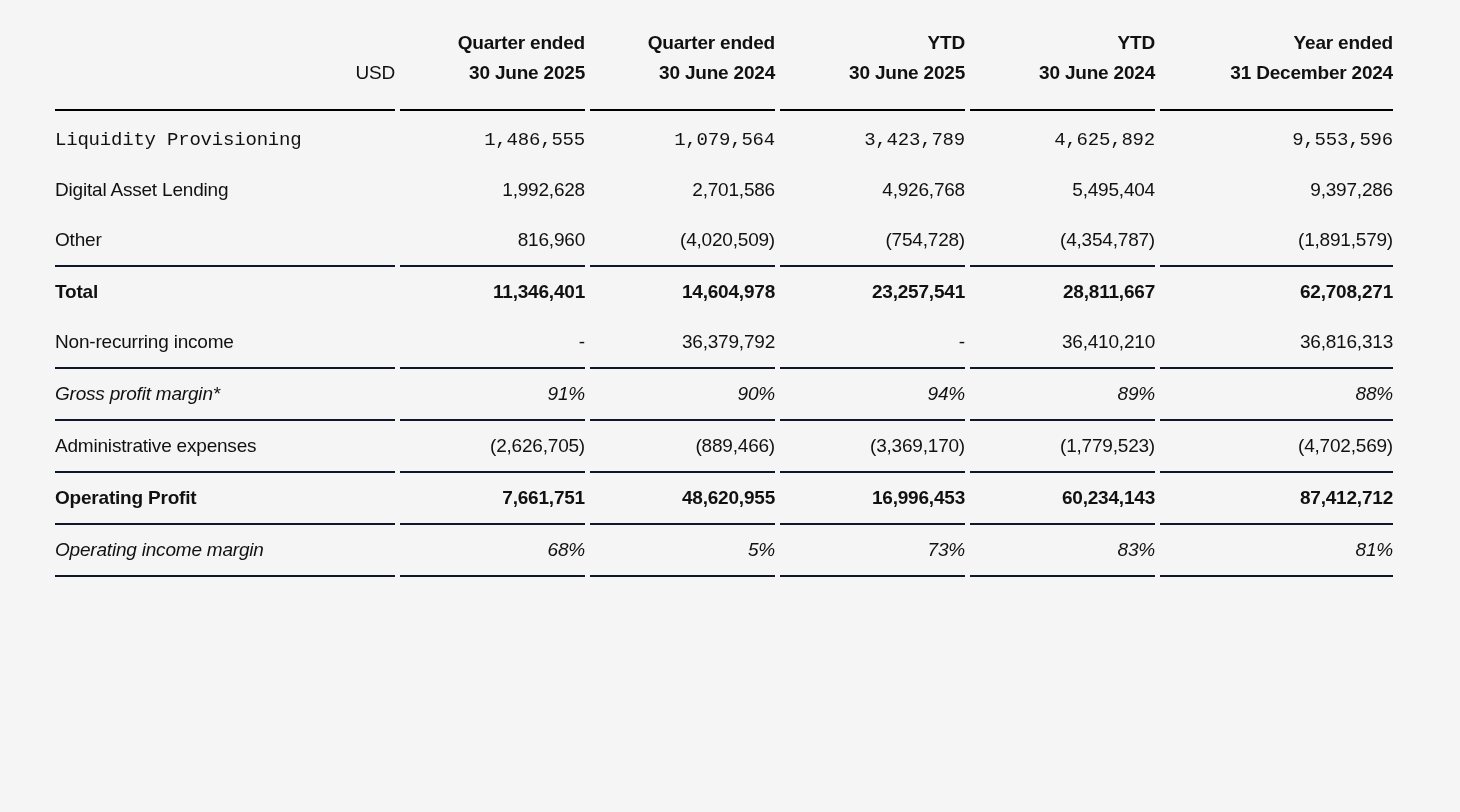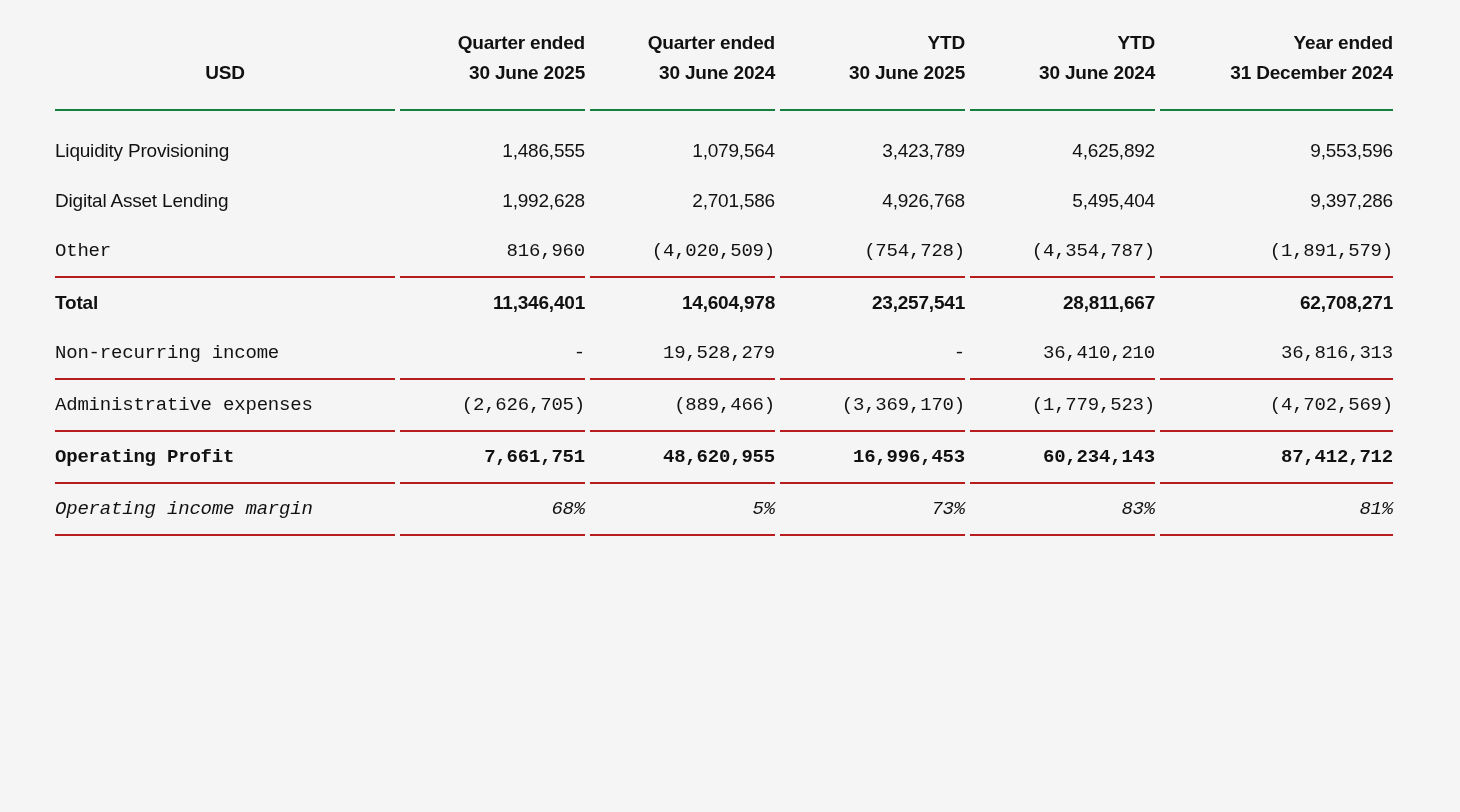--- a/index.html
+++ b/index.html
@@ -25,39 +25,39 @@
   }
   col.c-label { width: 340px; }
   col.c-num   { width: 185px; }
   col.c-last  { width: 233px; }
 
   thead th {
     vertical-align: bottom;
     text-align: right;
     font-weight: 700;
     padding: 0 0 21px 0;
-    border-bottom: 2px solid #15803d;
+    border-bottom: 2px solid #000000;
     line-height: 1.58;
   }
   thead th.label {
-    text-align: center;
-    font-weight: 700;
+    text-align: right;
+    font-weight: 400;
   }
   thead .hline { display: block; }
 
   tbody td {
     padding: 14px 0;
     text-align: right;
     vertical-align: middle;
     white-space: nowrap;
   }
   tbody td.label { text-align: left; }
 
-  tr.first-row td { padding-top: 29px; }
-  tr.rule td { border-bottom: 2px solid #b91c1c; font-family: Liberation Mono, monospace; }
+  tr.first-row td { padding-top: 18px; font-family: Liberation Mono, monospace; }
+  tr.rule td { border-bottom: 2px solid #0f172a; }
   tr.bold td { font-weight: 700; }
   tr.italic td { font-style: italic; }
 </style>
 </head>
 <body>
 
 <table class="fin">
   <colgroup>
     <col class="c-label">
     <col class="c-num">
@@ -122,24 +122,32 @@
       <td class="label">Total</td>
       <td>11,346,401</td>
       <td>14,604,978</td>
       <td>23,257,541</td>
       <td>28,811,667</td>
       <td>62,708,271</td>
     </tr>
     <tr class="rule">
       <td class="label">Non-recurring income</td>
       <td>-</td>
-      <td>19,528,279</td>
+      <td>36,379,792</td>
       <td>-</td>
       <td>36,410,210</td>
       <td>36,816,313</td>
+    </tr>
+    <tr class="italic rule">
+      <td class="label">Gross profit margin*</td>
+      <td>91%</td>
+      <td>90%</td>
+      <td>94%</td>
+      <td>89%</td>
+      <td>88%</td>
     </tr>
     <tr class="rule">
       <td class="label">Administrative expenses</td>
       <td>(2,626,705)</td>
       <td>(889,466)</td>
       <td>(3,369,170)</td>
       <td>(1,779,523)</td>
       <td>(4,702,569)</td>
     </tr>
     <tr class="bold rule">

